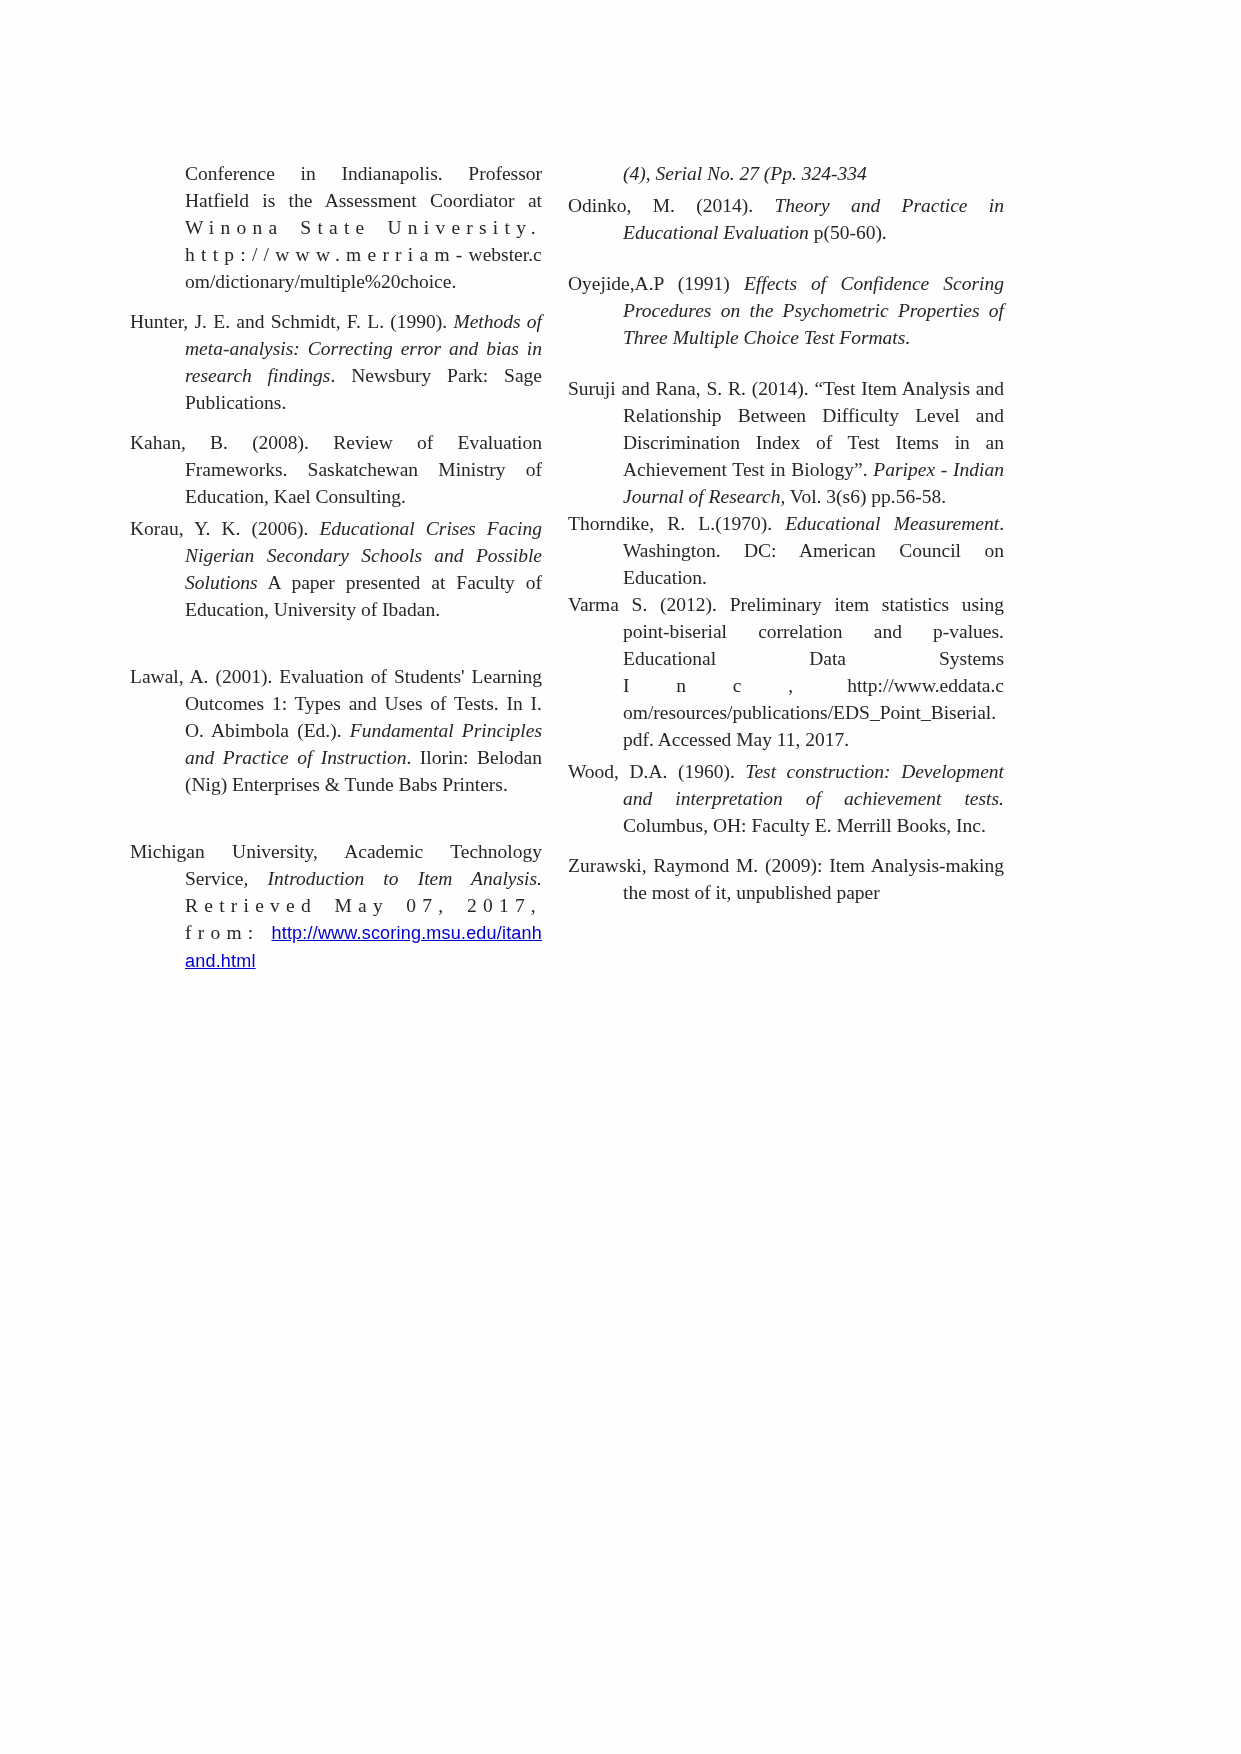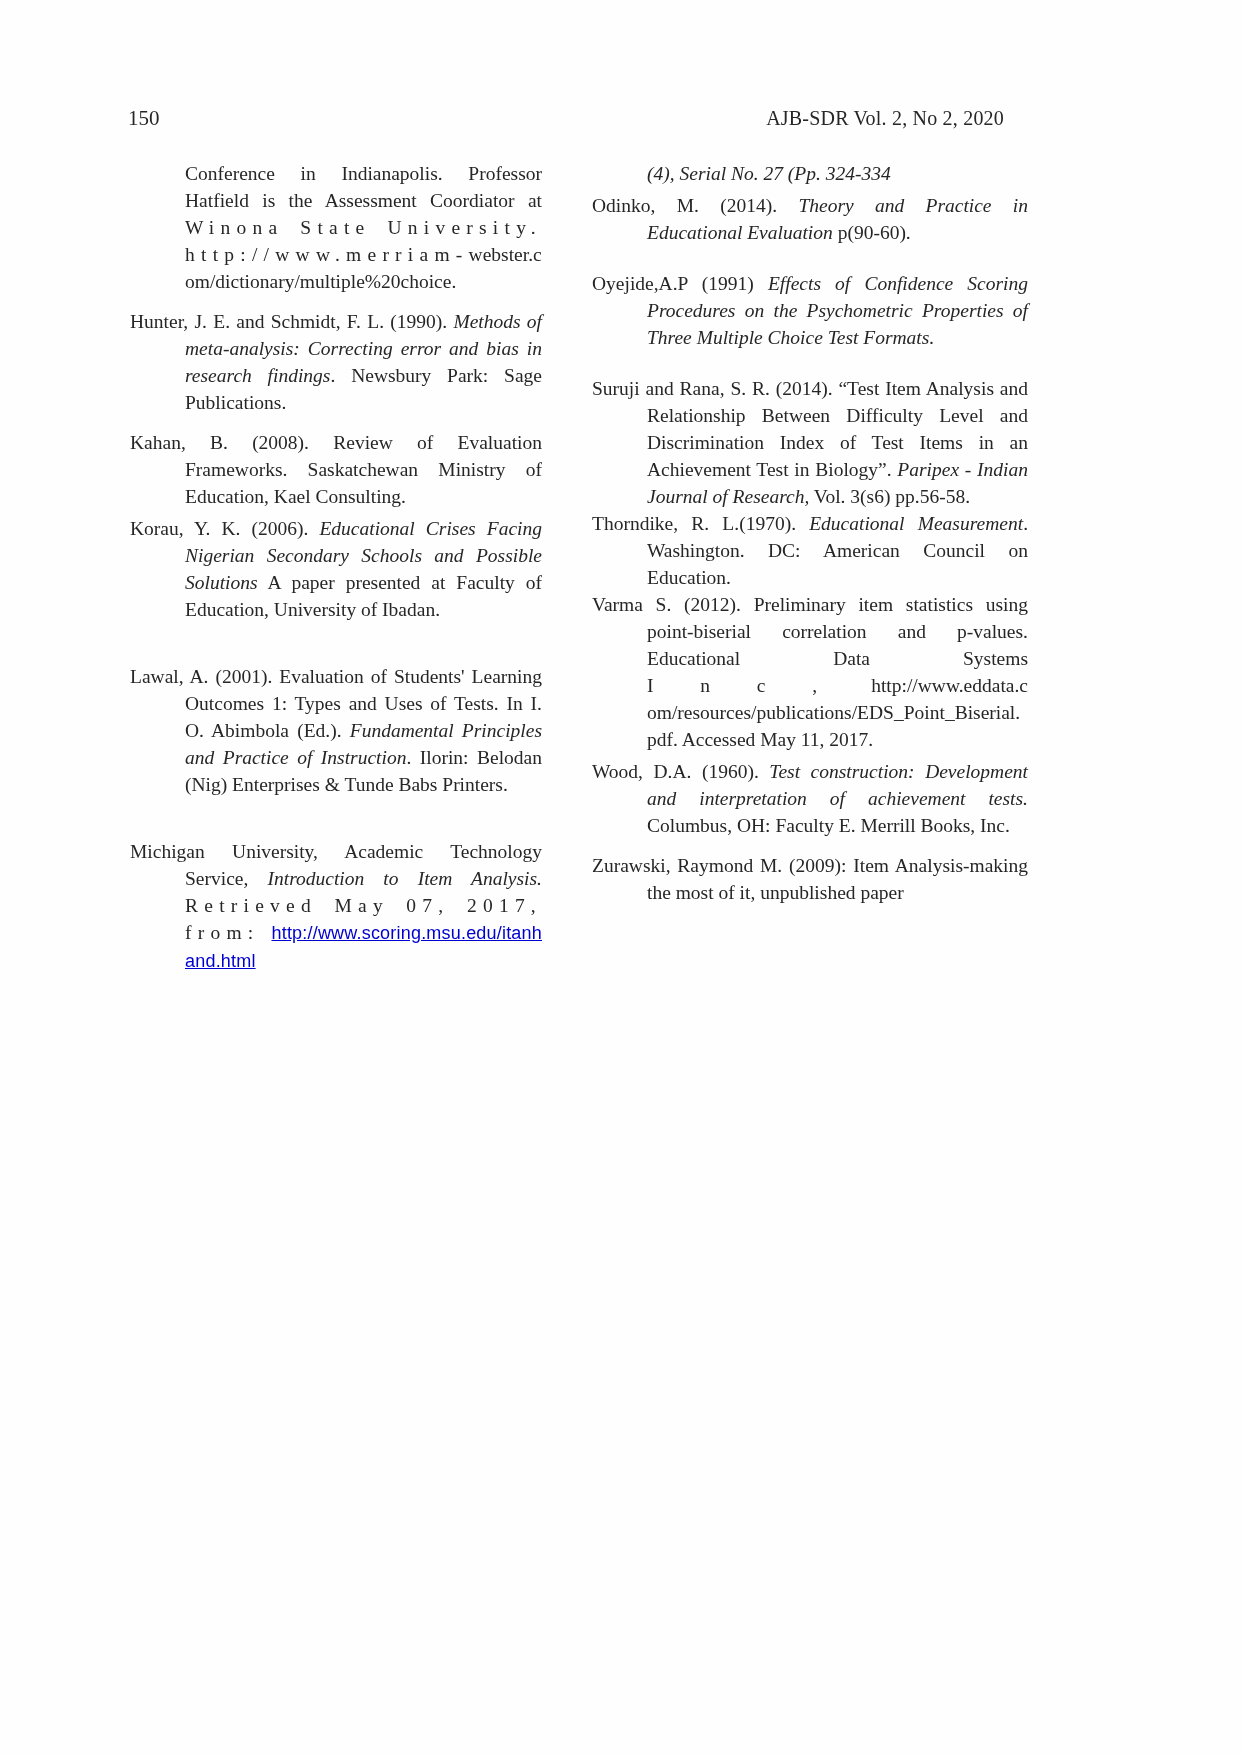--- a/index.html
+++ b/index.html
@@ -30,21 +30,21 @@
   .journal-header { font-size: 20px; letter-spacing: 0.2px; }
 
   .col {
     position: absolute;
     top: 160px;
     font-size: 19.5px;
     line-height: 27px;
     text-align: justify;
   }
   .col-left  { left: 130px; width: 412px; }
-  .col-right { left: 592px; width: 436px; }
+  .col-right { left: 568px; width: 436px; }
 
   p.ref {
     margin: 0;
     padding-left: 55px;
     text-indent: -55px;
   }
   p.ref.cont { text-indent: 0; }
 
   p.gap-none { margin-top: 0; }
   p.gap-xs   { margin-top: 5px; }
@@ -63,37 +63,33 @@
     font-family: "Liberation Sans", "DejaVu Sans", sans-serif;
     font-size: 18px;
     letter-spacing: 0.2px;
     word-break: break-all;
   }
 </style>
 </head>
 <body>
 
 <div class="page" style="--paper: #fefefe; --ink: #262626; --link: #0000d0;">
-  <div class="page-header">
-    <span class="page-number">150</span>
-    <span class="journal-header">AJB-SDR Vol. 2, No 2, 2020</span>
-  </div>
 
   <div class="col col-left" id="col-left">
       <p class="ref gap-none cont"><span class="s-n">Conference in Indianapolis. Professor Hatfield is the Assessment Coordiator at </span><span class="s-sp">Winona State University. http://www.merriam-</span><span class="s-url">webster.com/dictionary/multiple%20choice.</span></p>
       <p class="ref gap-sm"><span class="s-n">Hunter, J. E. and Schmidt, F. L. (1990). </span><span class="s-i">Methods of meta-analysis: Correcting error and bias in research findings</span><span class="s-n">. Newsbury Park: Sage Publications.</span></p>
       <p class="ref gap-sm"><span class="s-n">Kahan, B. (2008). Review of Evaluation Frameworks. Saskatchewan Ministry of Education, Kael Consulting.</span></p>
       <p class="ref gap-xs"><span class="s-n">Korau, Y. K. (2006). </span><span class="s-i">Educational Crises Facing Nigerian Secondary Schools and Possible Solutions</span><span class="s-n"> A paper presented at Faculty of Education, University of Ibadan.</span></p>
       <p class="ref gap-lg"><span class="s-n">Lawal, A. (2001). Evaluation of Students' Learning Outcomes 1: Types and Uses of Tests. In I. O. Abimbola (Ed.). </span><span class="s-i">Fundamental Principles and Practice of Instruction</span><span class="s-n">. Ilorin: Belodan (Nig) Enterprises &amp; Tunde Babs Printers.</span></p>
       <p class="ref gap-lg"><span class="s-n">Michigan University, Academic Technology Service</span><span class="s-i">, Introduction to Item Analysis.</span><span class="s-n"> </span><span class="s-sp">Retrieved May 07, 2017, from:</span><span class="s-n"> </span><a href="#" class="s-link">http://www.scoring.msu.edu/itanhand.html</a></p>
     </div>
 
   <div class="col col-right" id="col-right">
       <p class="ref gap-none cont"><span class="s-i">(4), Serial No. 27 (Pp. 324-334</span></p>
-      <p class="ref gap-xs"><span class="s-n">Odinko, M. (2014). </span><span class="s-i">Theory and Practice in Educational Evaluation</span><span class="s-n"> p(90-60).</span></p>
+      <p class="ref gap-xs"><span class="s-n">Odinko, M. (2014). </span><span class="s-i">Theory and Practice in Educational Evaluation</span><span class="s-n"> p(50-60).</span></p>
       <p class="ref gap-md"><span class="s-n">Oyejide,A.P (1991) </span><span class="s-i">Effects of Confidence Scoring Procedures on the Psychometric Properties of Three Multiple Choice Test Formats.</span></p>
       <p class="ref gap-md"><span class="s-n">Suruji and Rana, S. R. (2014). “Test Item Analysis and Relationship Between Difficulty Level and Discrimination Index of Test Items in an Achievement Test in Biology”. </span><span class="s-i">Paripex - Indian Journal of Research,</span><span class="s-n"> Vol. 3(s6) pp.56-58.</span></p>
       <p class="ref gap-none"><span class="s-n">Thorndike, R. L.(1970). </span><span class="s-i">Educational Measurement</span><span class="s-n">. Washington. DC: American Council on Education.</span></p>
       <p class="ref gap-none"><span class="s-n">Varma S. (2012). Preliminary item statistics using point-biserial correlation and p-values. Educational Data Systems </span><span class="s-sp2">Inc,</span><span class="s-url"> http://www.eddata.com/resources/publications/EDS_Point_Biserial.pdf.</span><span class="s-n"> Accessed May 11, 2017.</span></p>
       <p class="ref gap-xs"><span class="s-n">Wood, D.A. (1960). </span><span class="s-i">Test construction: Development and interpretation of achievement tests.</span><span class="s-n"> Columbus, OH: Faculty E. Merrill Books, Inc.</span></p>
       <p class="ref gap-sm"><span class="s-n">Zurawski, Raymond M. (2009): Item Analysis-making the most of it, unpublished paper</span></p>
     </div>
 </div>
 
 </body></html>

